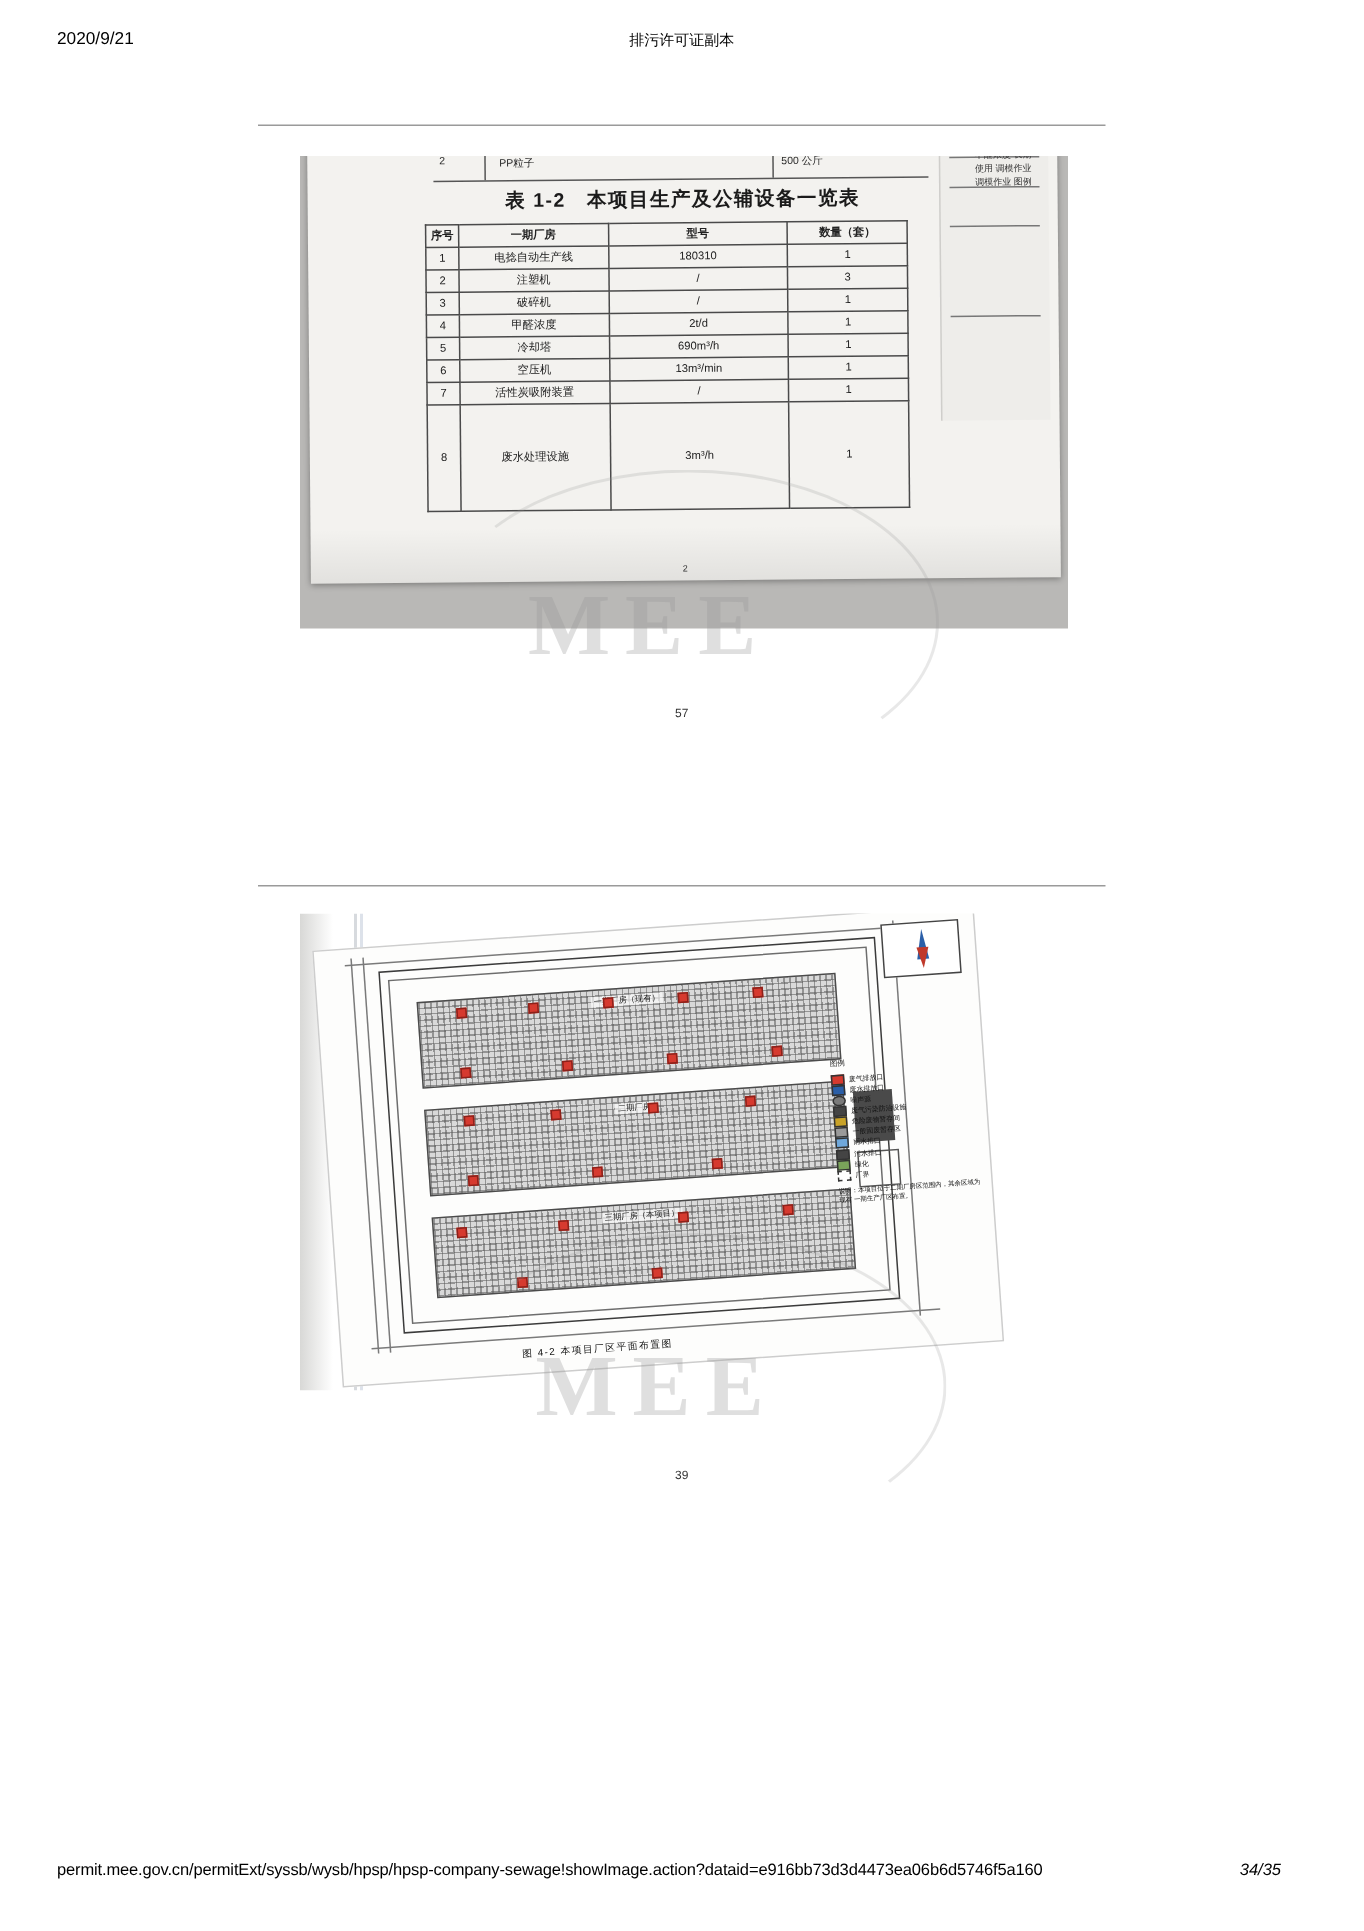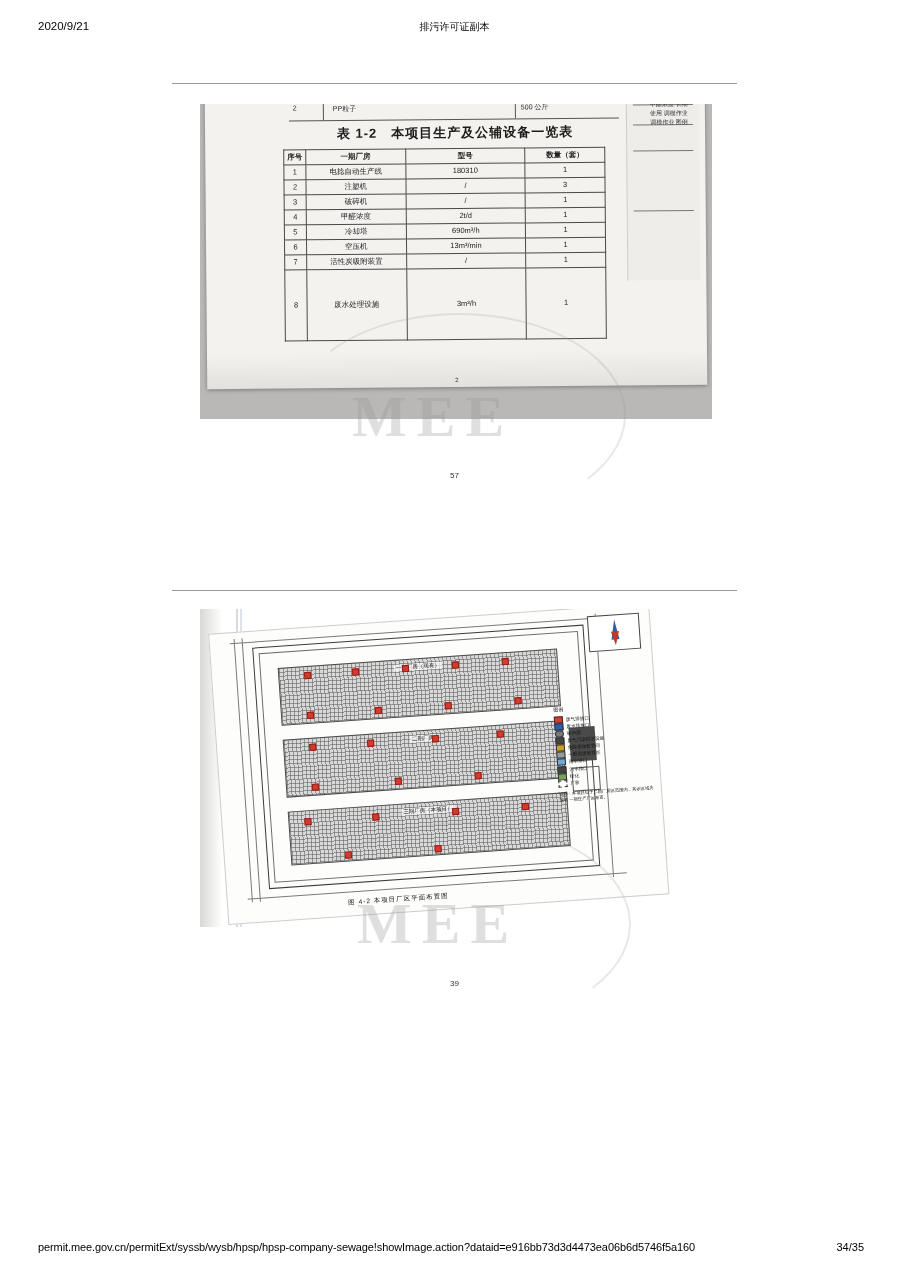--- a/index.html
+++ b/index.html
@@ -52,22 +52,23 @@
   }
   .print-footer .url {
     position: absolute;
     left: 38px;
     top: 0;
     white-space: nowrap;
     letter-spacing: -0.1px;
   }
   .print-footer .pageno {
     position: absolute;
-    right: 28px;
+    right: 38px;
     top: 0;
+    font-style: italic;
   }
 
   
   .page-body {
     position: absolute;
     left: 0;
     top: 60px;
     width: 909px;
     height: 1180px;
   }

